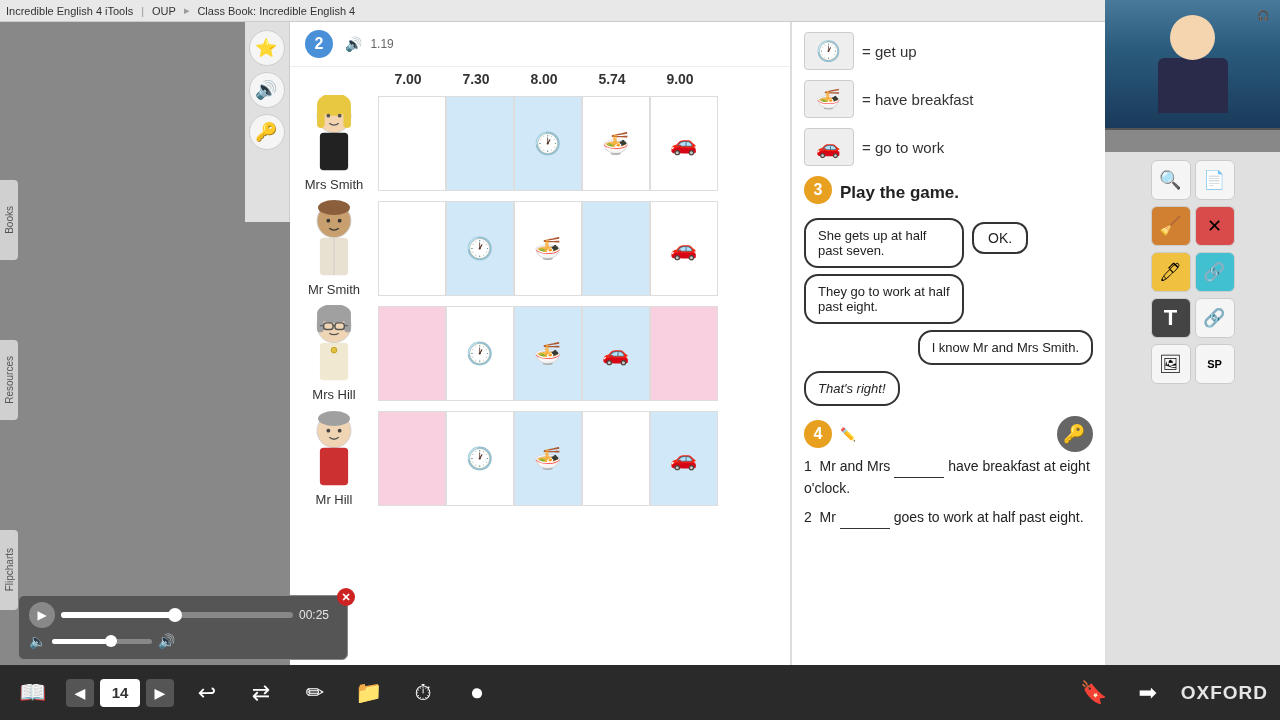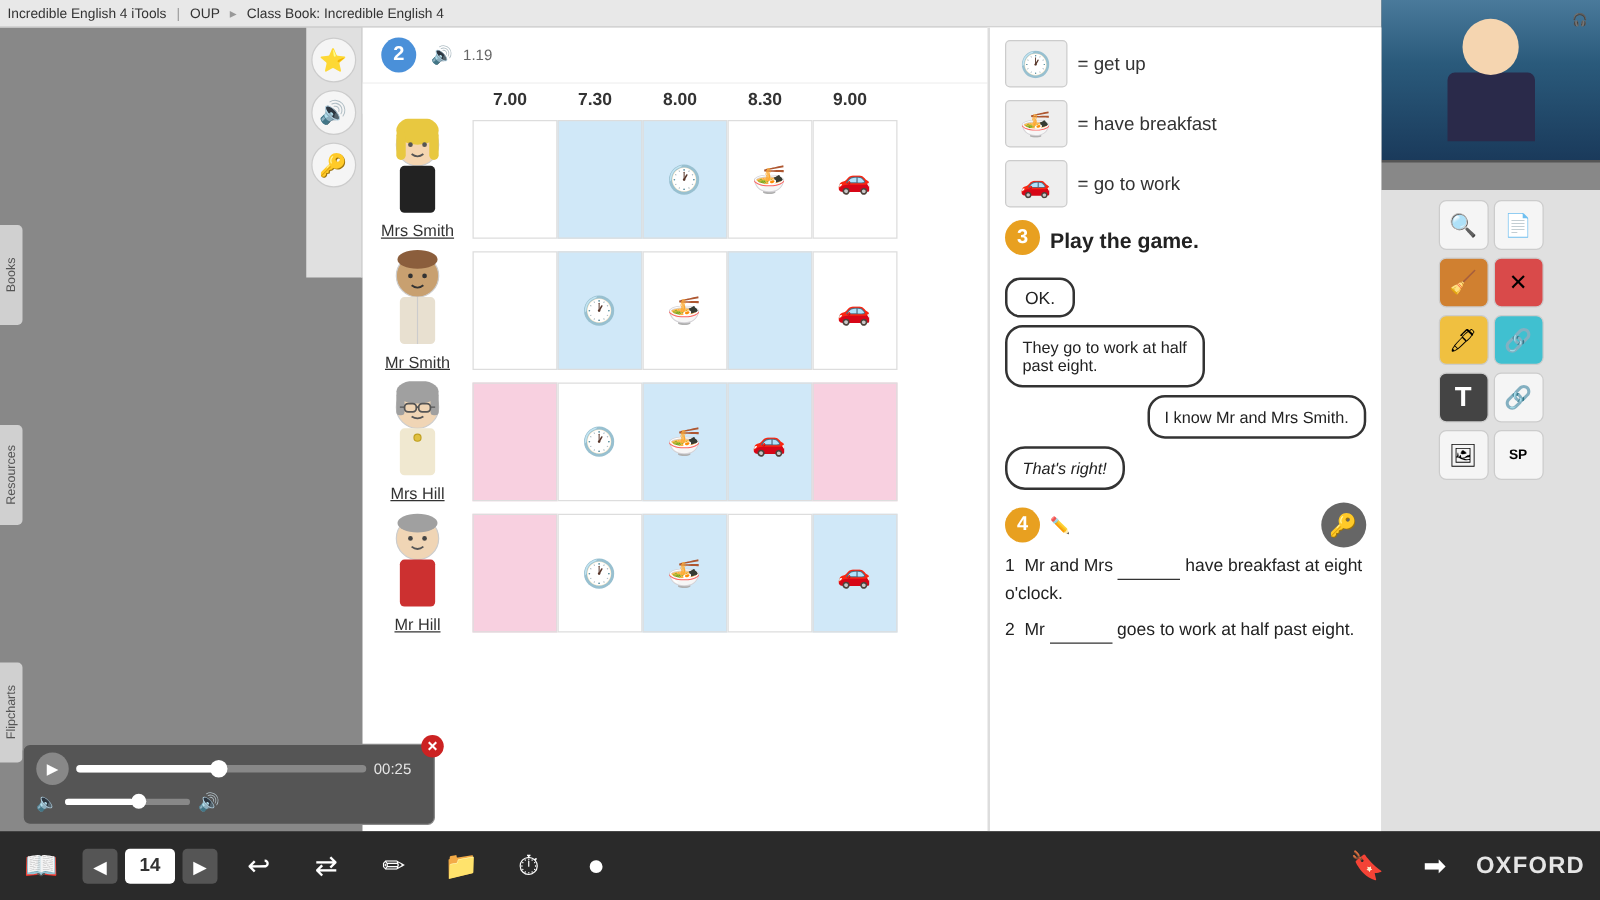--- a/index.html
+++ b/index.html
@@ -68,21 +68,21 @@
     .time-cell {
       width: 68px; text-align: center; font-size: 14px; font-weight: bold; color: #333; padding: 4px 0;
     }
     .person-row {
       display: flex; align-items: center;
     }
     .person-avatar {
       width: 88px; display: flex; flex-direction: column; align-items: center;
       justify-content: center; padding: 4px;
     }
-    .person-name { font-size: 13px; text-align: center; margin-top: 2px; color: #333; text-decoration: underline; }
+    .person-name { font-size: 13px; text-align: center; margin-top: 2px; color: #333; }
 
     .grid-cell {
       width: 68px; height: 95px; border: 1px solid #ddd;
       display: flex; align-items: center; justify-content: center; font-size: 22px;
     }
     .cell-blue { background: #d0e8f8; }
     .cell-pink { background: #f8d0e0; }
     .cell-white { background: white; }
 
     
@@ -288,21 +288,21 @@
   <div id="section2-header">
     <div class="section-num">2</div>
     <span class="audio-icon">🔊</span>
     <span class="track-num">1.19</span>
   </div>
 
   <div id="time-header" style="padding-left:84px; background:white; display:flex;">
     <div class="time-cell">7.00</div>
     <div class="time-cell">7.30</div>
     <div class="time-cell">8.00</div>
-    <div class="time-cell">8.30</div>
+    <div class="time-cell">5.74</div>
     <div class="time-cell">9.00</div>
   </div>
 
   <div class="person-row">
     <div class="person-avatar">
       <svg class="person-drawing" viewBox="0 0 70 85">
 
         <circle cx="35" cy="22" r="18" fill="#f5d5b0" stroke="#ccc" stroke-width="1"></circle>
 
         <ellipse cx="35" cy="10" rx="18" ry="12" fill="#e8c840"></ellipse>
@@ -441,20 +441,23 @@
     <div class="legend-icon">🚗</div>
     <span class="legend-text">= go to work</span>
   </div>
 
   <div class="section3-header">
     <div class="section3-num">3</div>
     <span class="section3-title">Play the game.</span>
   </div>
 
   <div class="bubble-row">
+    <div class="speech-bubble" style="border-radius:14px;">
+      <span>She gets up at half past seven.</span>
+    </div>
     <div class="speech-bubble ok-bubble" style="margin-top:4px;">
       <span>OK.</span>
     </div>
   </div>
 
   <div class="bubble-row">
     <div class="speech-bubble" style="border-radius:14px;">
       <span>They go to work at half past eight.</span>
     </div>
   </div>

